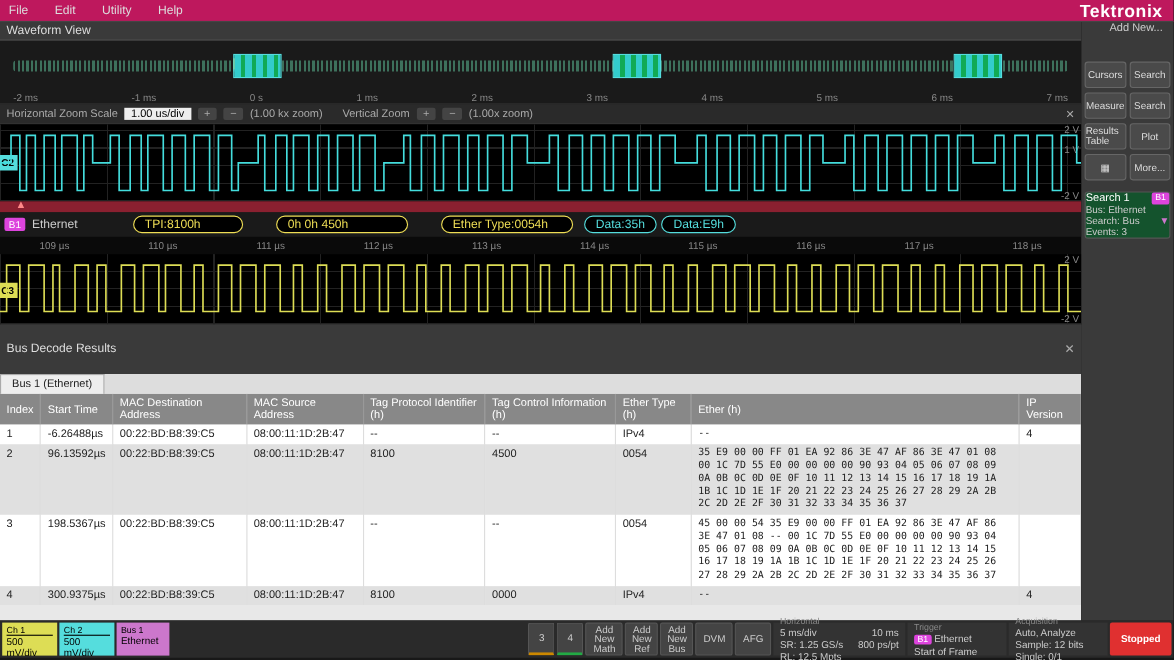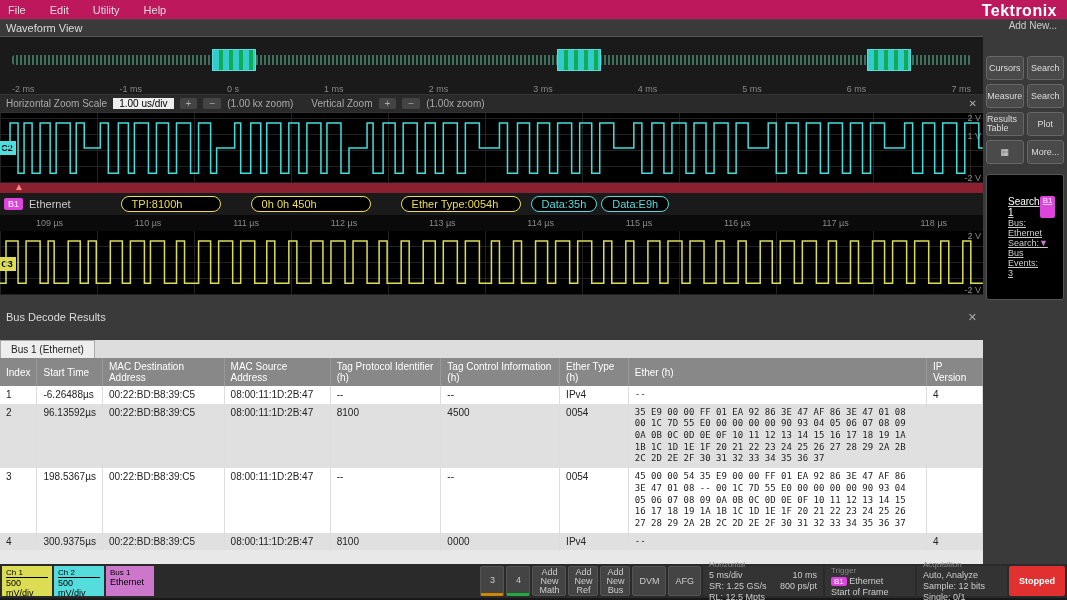--- a/index.html
+++ b/index.html
@@ -55,21 +55,21 @@
 .dt td.data { font-family:monospace; font-size:9px; line-height:1.3; max-width:360px; }
 .footer { height:34px; background:#2a2a2a; display:flex; align-items:stretch; font-size:9px; gap:2px; padding:2px; }
 .fch { width:50px; padding:2px 4px; color:#000; }
 .fch.c1 { background:#dd5; }
 .fch.c2 { background:#5dd; }
 .fbus { background:#c7c; color:#000; padding:2px 4px; width:48px; }
 .fbtn { background:#444; color:#ccc; display:flex; align-items:center; justify-content:center; padding:0 6px; border:1px solid #555; border-radius:2px; }
 .fbox { background:#333; color:#ccc; padding:2px 6px; display:flex; flex-direction:column; justify-content:center; gap:1px; }
 .fbox .t { font-size:8px; color:#888; }
 .stopped { background:#e03030; color:#fff; padding:4px 10px; font-weight:bold; border-radius:2px; display:flex; align-items:center; }
-.search-card { background:#000000; border:1px solid #555; border-radius:3px; padding:21px; font-size:9px; color:#ccc; margin-top:6px;text-decoration:underline; }
+.search-card { background:#14532d; border:1px solid #555; border-radius:3px; padding:0; font-size:9px; color:#ccc; margin-top:6px; }
 .search-card .t { display:flex; justify-content:space-between; color:#fff; font-size:10px; }
 .b1 { background:#d4d; color:#fff; font-size:8px; padding:0 3px; border-radius:2px; }
 .close-x { cursor:pointer; color:#aaa; }
 </style>
 </head>
 <body>
 
 <div class="menubar">
   <span>File</span>
   <span>Edit</span>

